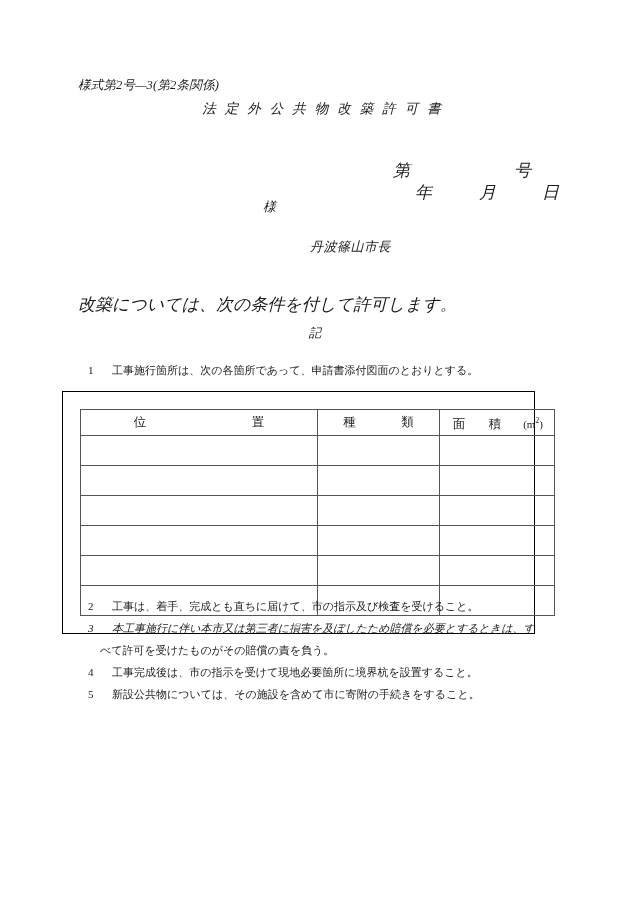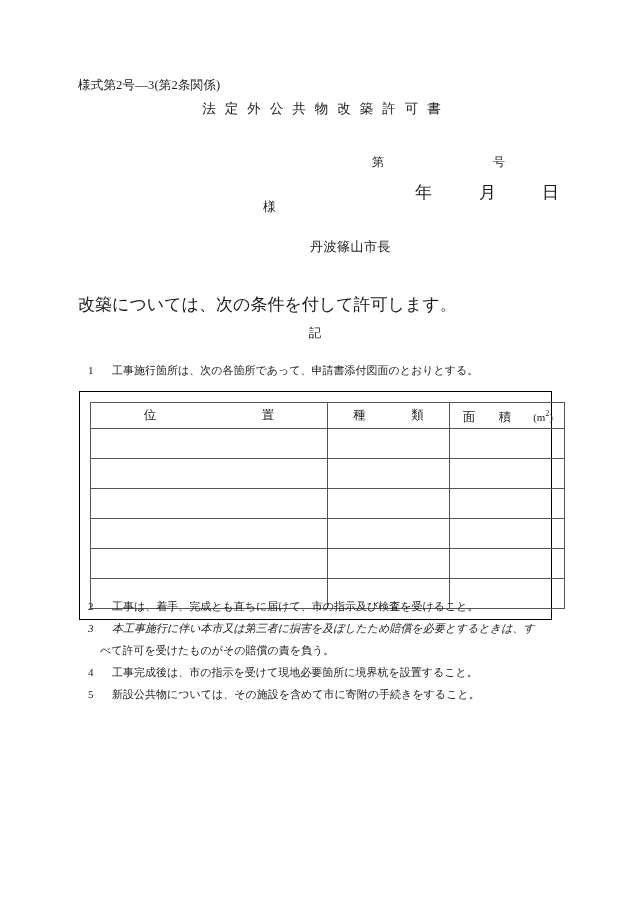--- a/index.html
+++ b/index.html
@@ -13,21 +13,21 @@
   }
   .page {
     position: relative;
     width: 630px;
     height: 915px;
     background: #ffffff;
     overflow: hidden;
   }
 
   
-  .abs { position: absolute; white-space: pre; }
+  .abs { position: absolute; white-space: pre; font-style: italic; }
 
   .form-no {
     left: 78px;
     top: 77px;
     font-size: 12.5px;
     letter-spacing: 0.2px;
   }
 
   .doc-title {
     left: 0;
@@ -36,23 +36,23 @@
     text-align: center;
     font-size: 13.5px;
     letter-spacing: 9px;
     text-indent: 9px;
     padding-left: 13px;
     box-sizing: border-box;
   }
 
   
   .num-line {
-    left: 360px;
+    left: 376px;
     top: 139px;
-    font-size: 12px;
+    font-size: 17px;
   }
   .date-line {
     left: 380px;
     top: 161px;
     font-size: 17px;
   }
   .num-line span, .date-line span { display: inline-block; }
   .slot-no-1 { width: 41px; }
   .slot-no-2 { width: 80px; }
   .slot-dt-1 { width: 18px; }
@@ -110,25 +110,25 @@
   .item-1 { top: 363px; }
   .item-2 { top: 599px; }
   .item-3 { top: 621px; font-style: italic; }
   .item-3b { left: 100px; top: 643px; }
   .item-4 { top: 665px; }
   .item-5 { top: 687px; }
 
   
   .tbl-wrap {
     position: absolute;
-    left: 79px;
+    left: 62px;
     top: 391px;
     width: 473px;
     border: 1px solid #000;
-    padding: 10px;
+    padding: 17px;
     box-sizing: border-box;
     background: #fff;
   }
   table.form-table {
     width: 100%;
     border-collapse: collapse;
     table-layout: fixed;
     font-size: 12.5px;
   }
   table.form-table td,

